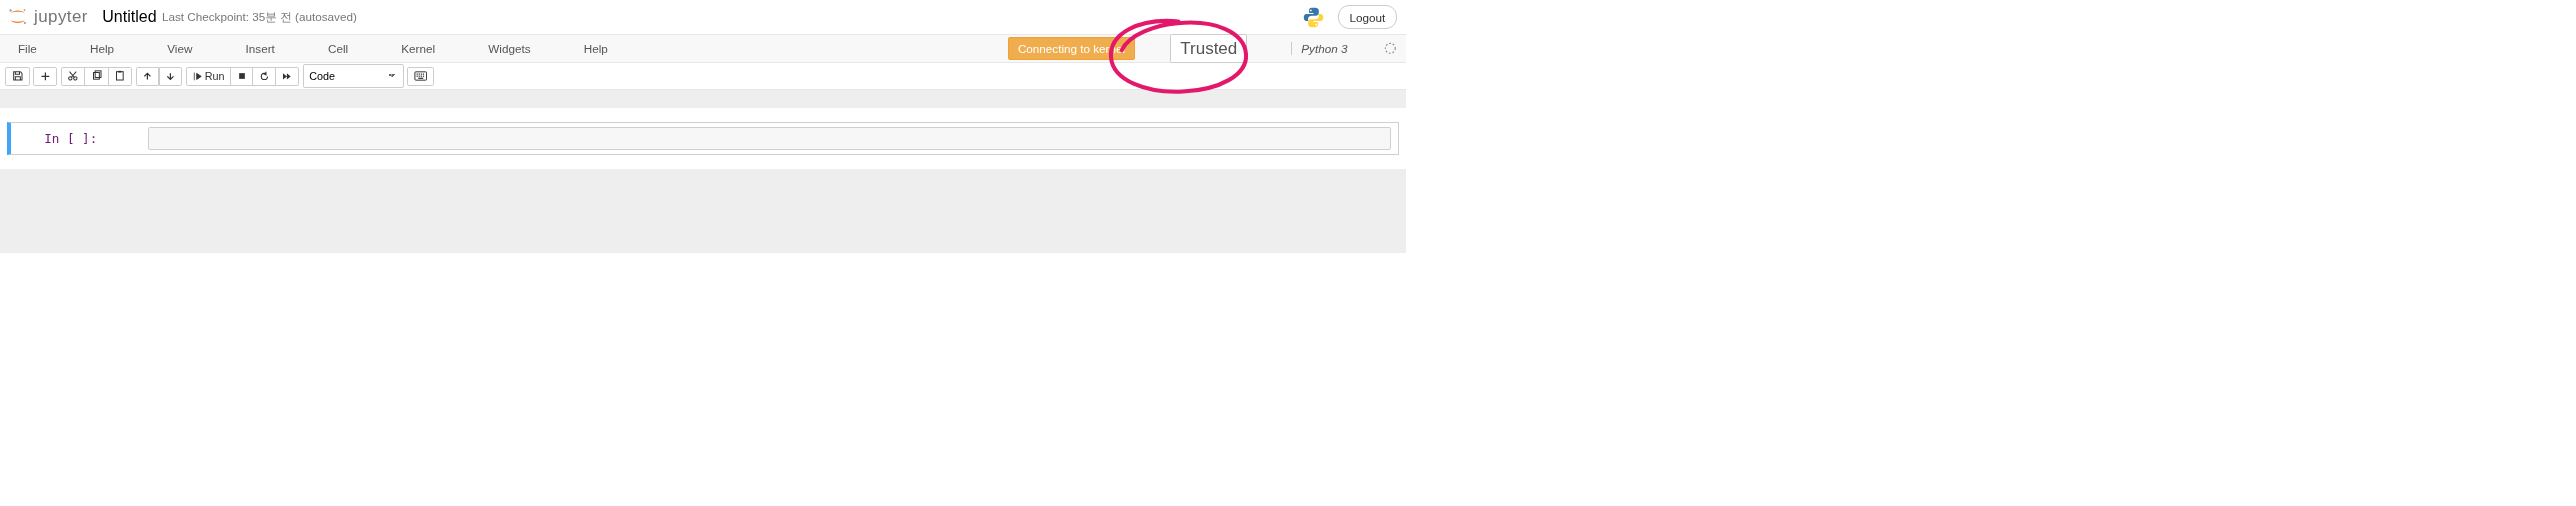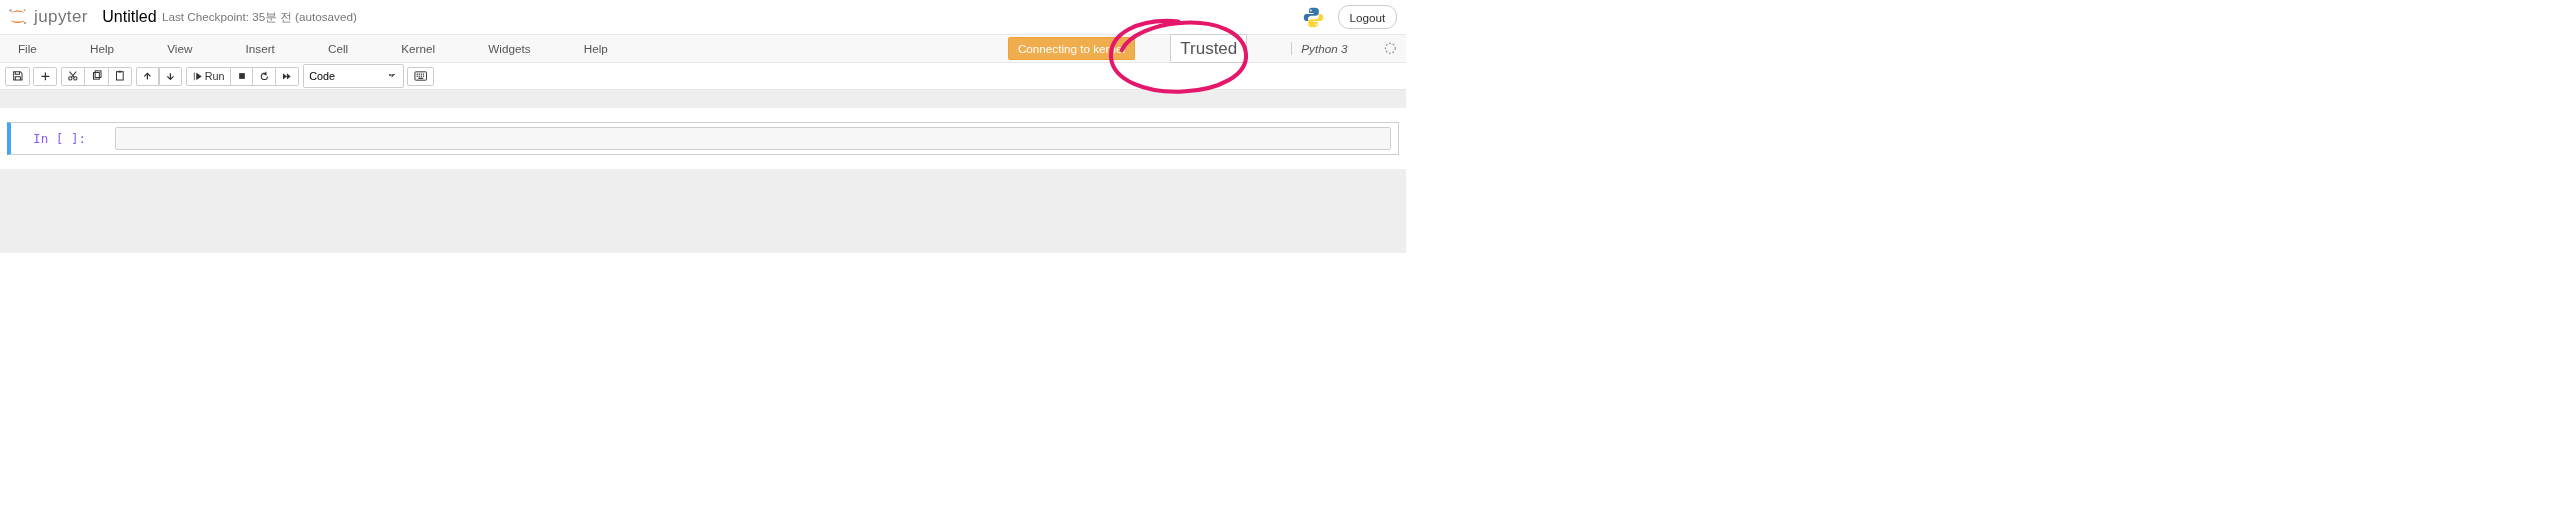--- a/index.html
+++ b/index.html
@@ -173,26 +173,27 @@
     }
     .cell {
       display: flex;
       border: 0.9px solid #cfcfcf;
       border-left: 4.5px solid #42A5F5;
       background: #fff;
       padding: 3.6px 0;
     }
     .prompt {
       width: 104px;
-      text-align: center;
+      text-align: left;
       font-family: monospace;
-      color: #8b5cf6;
+      color: #701a75;
       font-size: 12.6px;
       padding: 3.6px 7.2px 0 0;
       flex-shrink: 0;
+      margin-left: 33px;
     }
     .input-area-wrap {
       flex: 1;
       padding-right: 7.2px;
     }
     .input-area {
       border: 0.9px solid #cfcfcf;
       background: #f7f7f7;
       height: 23px;
       border-radius: 1.8px;

